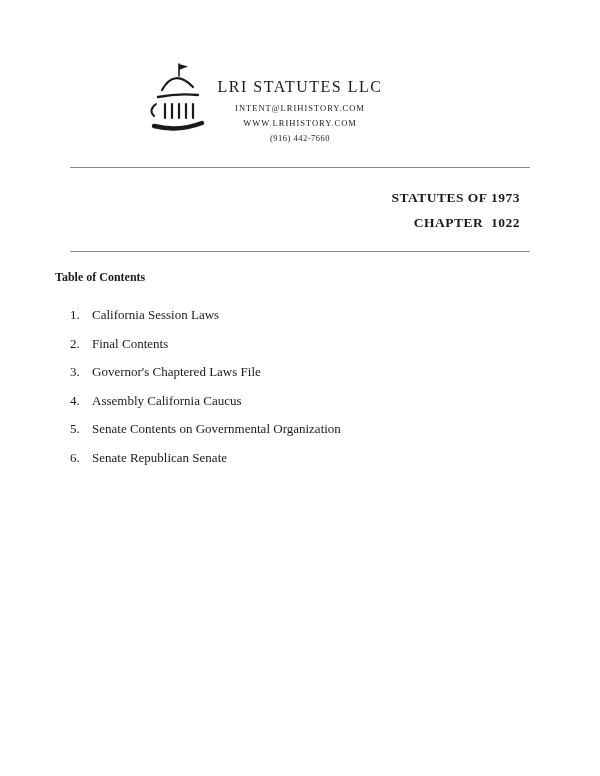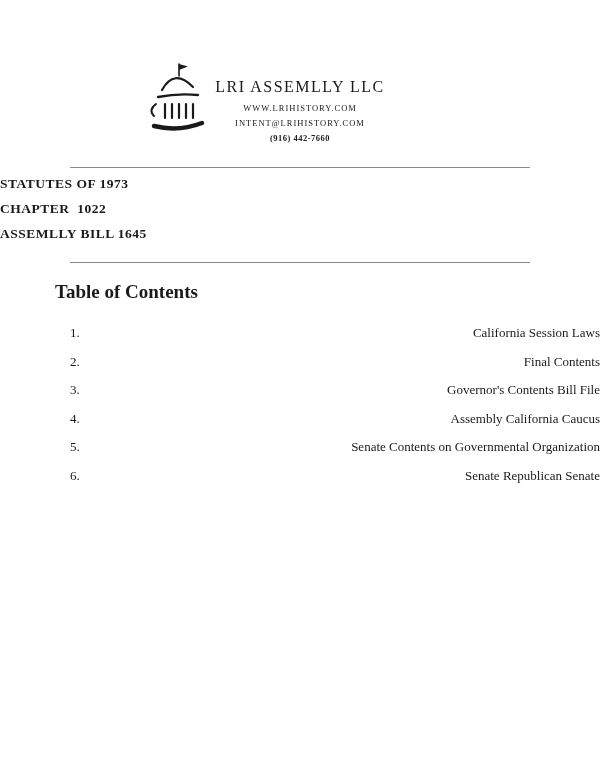--- a/index.html
+++ b/index.html
@@ -38,62 +38,63 @@
     margin-bottom: 7px;
   }
   .contact-line {
     font-size: 8.5px;
     letter-spacing: 1px;
     margin-bottom: 5px;
   }
   .phone-line {
     font-size: 8.5px;
     letter-spacing: 0.5px;
-    font-weight: bold;
   }
 
   .rule {
     border: none;
     border-top: 1px solid #8a8a8a;
     width: 460px;
     margin: 0 auto;
   }
   .rule-1 { margin-top: 24px; }
   .rule-2 { margin-top: 20px; }
 
   
   .reference {
-    margin-top: 8px;
+    text-align: right;
+    padding-right: 80px;
+    margin-top: 22px;
   }
   .ref-line {
     font-weight: bold;
     font-size: 13.5px;
     letter-spacing: 0.5px;
     margin-bottom: 9px;
     white-space: pre;
   }
 
   
   .toc { padding-left: 55px; margin-top: 18px; }
   .toc-title {
     font-weight: bold;
-    font-size: 19px;
+    font-size: 12px;
     margin-bottom: 22px;
   }
   .toc-list { list-style: none; padding-left: 15px; }
   .toc-item {
     font-size: 13px;
     margin-bottom: 12.5px;
     display: flex;
   }
   .toc-num {
     width: 22px;
     flex: 0 0 22px;
   }
-  .toc-label { flex: 1; text-align: right; }
+  .toc-label { flex: 1; }
 </style>
 </head>
 <body>
 
 <div class="page">
 
   <div class="header">
     <svg class="logo" viewBox="0 0 62 76" fill="none" xmlns="http://www.w3.org/2000/svg">
 
       <path d="M33 4 L33 16" stroke="#1a1a1a" stroke-width="1.6" stroke-linecap="round"></path>
@@ -108,51 +109,50 @@
       <path d="M19 44 L19 58" stroke="#1a1a1a" stroke-width="2.2" stroke-linecap="round"></path>
       <path d="M26 44 L26 58" stroke="#1a1a1a" stroke-width="2.2" stroke-linecap="round"></path>
       <path d="M33 44 L33 58" stroke="#1a1a1a" stroke-width="2.2" stroke-linecap="round"></path>
       <path d="M40 44 L40 58" stroke="#1a1a1a" stroke-width="2.2" stroke-linecap="round"></path>
       <path d="M47 44 L47 58" stroke="#1a1a1a" stroke-width="2.2" stroke-linecap="round"></path>
 
       <path d="M8 66 Q32 72 56 63" stroke="#1a1a1a" stroke-width="4.5" stroke-linecap="round"></path>
     </svg>
 
     <div class="header-text">
-      <div class="company-name">LRI ASSEMLLY LLC</div>
+      <div class="company-name">LRI STATUTES LLC</div>
+      <div class="contact-line">INTENT@LRIHISTORY.COM</div>
       <div class="contact-line">WWW.LRIHISTORY.COM</div>
-      <div class="contact-line">INTENT@LRIHISTORY.COM</div>
       <div class="phone-line">(916) 442-7660</div>
     </div>
   </div>
 
   <hr class="rule rule-1">
 
   <div class="reference">
     <div class="ref-line">STATUTES OF 1973</div>
     <div class="ref-line">CHAPTER  1022</div>
-    <div class="ref-line">ASSEMLLY BILL 1645</div>
   </div>
 
   <hr class="rule rule-2">
 
   <div class="toc">
     <div class="toc-title">Table of Contents</div>
     <ul class="toc-list">
       <li class="toc-item">
         <span class="toc-num">1.</span>
         <span class="toc-label">California Session Laws</span>
       </li>
       <li class="toc-item">
         <span class="toc-num">2.</span>
         <span class="toc-label">Final Contents</span>
       </li>
       <li class="toc-item">
         <span class="toc-num">3.</span>
-        <span class="toc-label">Governor's Contents Bill File</span>
+        <span class="toc-label">Governor's Chaptered Laws File</span>
       </li>
       <li class="toc-item">
         <span class="toc-num">4.</span>
         <span class="toc-label">Assembly California Caucus</span>
       </li>
       <li class="toc-item">
         <span class="toc-num">5.</span>
         <span class="toc-label">Senate Contents on Governmental Organization</span>
       </li>
       <li class="toc-item">

